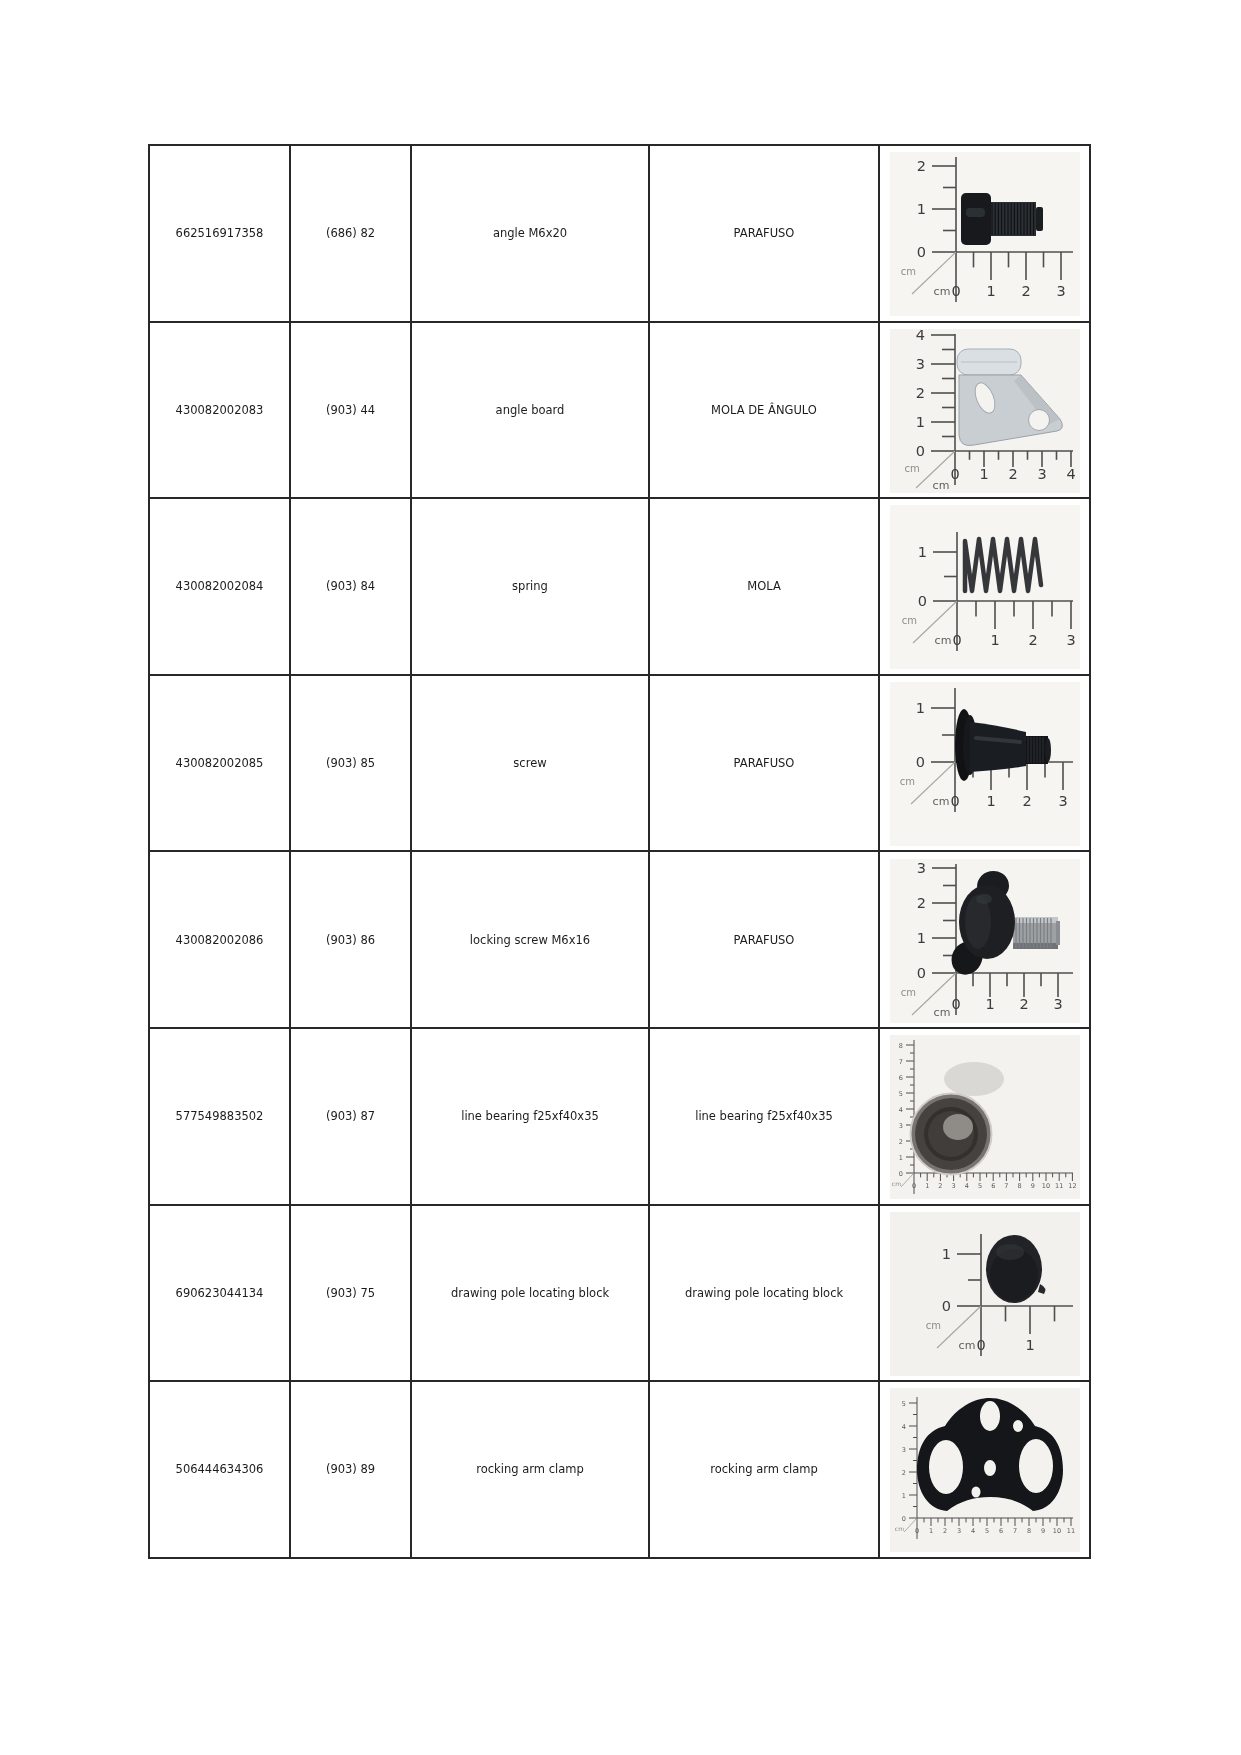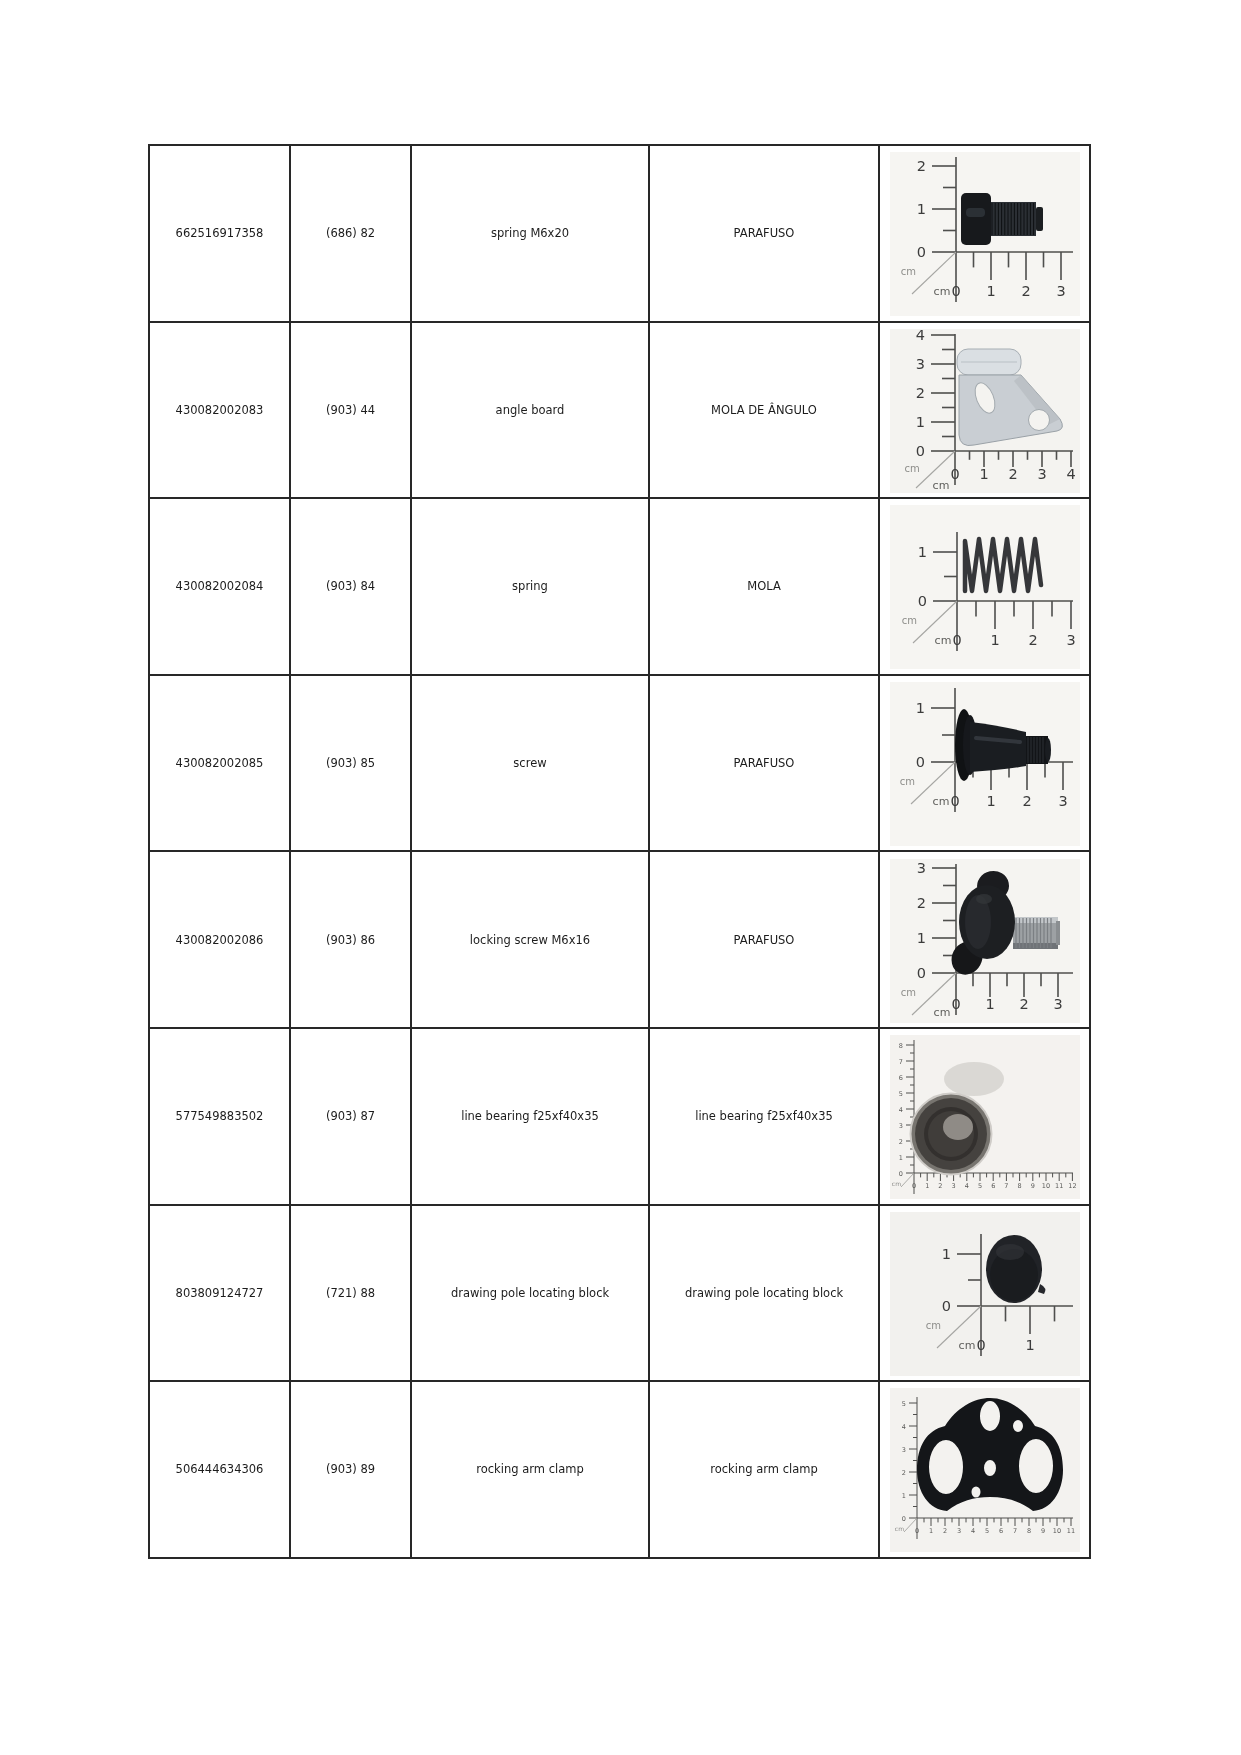--- a/index.html
+++ b/index.html
@@ -31,21 +31,21 @@
     <col style="width:141px">
     <col style="width:121px">
     <col style="width:238px">
     <col style="width:230px">
     <col style="width:211px">
   </colgroup>
   <tbody>
       <tr>
         <td>662516917358</td>
         <td>(686) 82</td>
-        <td>spring M6x20</td>
+        <td>angle M6x20</td>
         <td>PARAFUSO</td>
         <td class="photo-cell">
           <svg width="190" height="164" viewBox="0 0 190 164" class="part-photo">
             <rect x="0" y="0" width="190" height="164" fill="#f6f5f2"></rect>
             <g font-family="&quot;DejaVu Sans&quot;,&quot;Liberation Sans&quot;,sans-serif">
               <line x1="66" y1="5" x2="66" y2="150" stroke="#4f4f4d" stroke-width="1.6"></line>
               <line x1="66" y1="100" x2="183" y2="100" stroke="#4f4f4d" stroke-width="1.6"></line>
               <line x1="42" y1="14" x2="66" y2="14" stroke="#4f4f4d" stroke-width="1.6"></line>
               <text x="36" y="19" font-size="14.5" text-anchor="end" fill="#3c3c3c">2</text>
               <line x1="42" y1="57" x2="66" y2="57" stroke="#4f4f4d" stroke-width="1.6"></line>
@@ -358,22 +358,22 @@
               <circle cx="61" cy="99" r="40.5" fill="#77746f" stroke="#cfccc8" stroke-width="2"></circle>
               <circle cx="61" cy="99" r="36" fill="#45423f"></circle>
               <circle cx="61" cy="99" r="27" fill="#33302e"></circle>
               <circle cx="61" cy="99" r="23" fill="#403d3a"></circle>
               <ellipse cx="68" cy="92" rx="15" ry="13" fill="#8f8b86"></ellipse>
             </g>
           </svg>
         </td>
       </tr>
       <tr>
-        <td>803809124727</td>
-        <td>(721) 88</td>
+        <td>690623044134</td>
+        <td>(903) 75</td>
         <td>drawing pole locating block</td>
         <td>drawing pole locating block</td>
         <td class="photo-cell">
           <svg width="190" height="164" viewBox="0 0 190 164" class="part-photo">
             <rect x="0" y="0" width="190" height="164" fill="#f2f1ee"></rect>
             <g font-family="&quot;DejaVu Sans&quot;,&quot;Liberation Sans&quot;,sans-serif">
               <line x1="91" y1="22" x2="91" y2="144" stroke="#4f4f4d" stroke-width="1.6"></line>
               <line x1="91" y1="94" x2="183" y2="94" stroke="#4f4f4d" stroke-width="1.6"></line>
               <line x1="67" y1="42" x2="91" y2="42" stroke="#4f4f4d" stroke-width="1.6"></line>
               <text x="61" y="47" font-size="14.5" text-anchor="end" fill="#3c3c3c">1</text>

